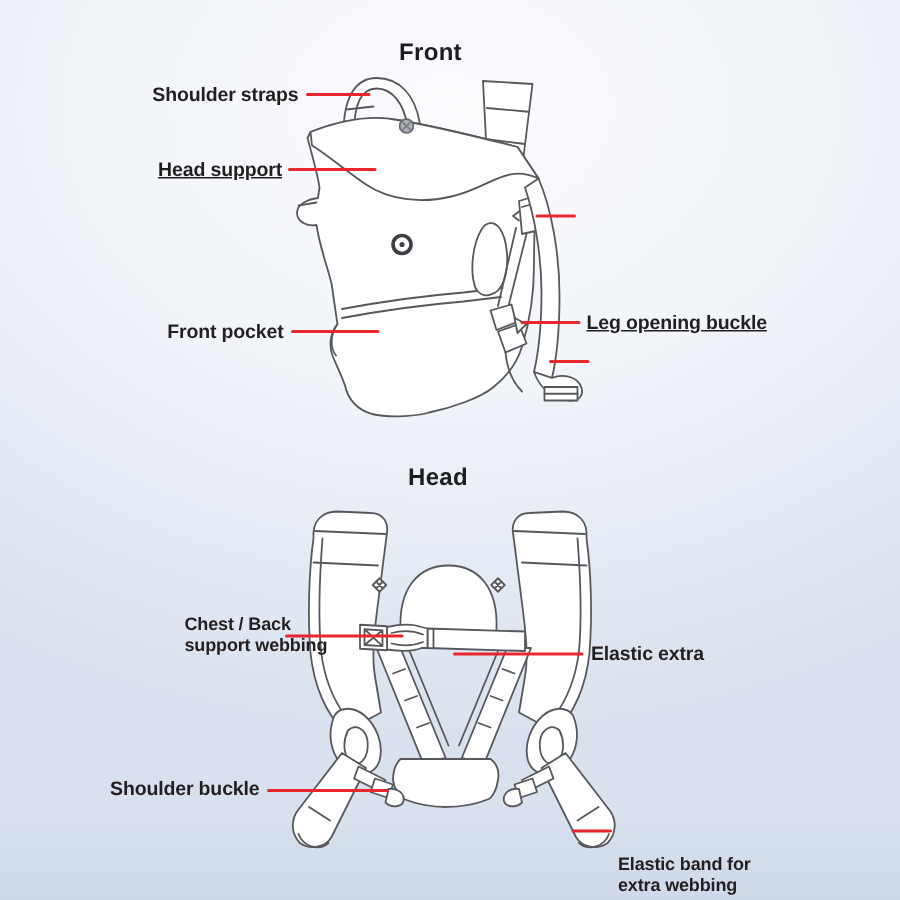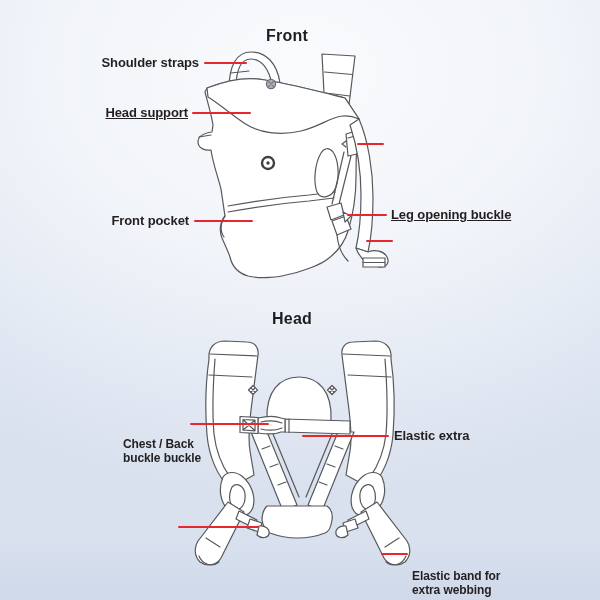--- a/index.html
+++ b/index.html
@@ -174,29 +174,30 @@
         <path d="M100,84 L165,86 L165,99 L100,97 Z"></path>
         <path class="ln" d="M104,84.2 L104,97.2"></path>
         <path d="M73,83 C82,81 91,81 96,83 L100,84 L100,97 L96,97 C89,100 80,99 73,98 Z"></path>
         <path class="ln" d="M76,87 C84,85 92,86 97,88 M76,94 C84,96 92,95 97,93"></path>
         <path d="M55,81.5 L73,82.5 L73,98.5 L55,97.5 Z"></path>
         <path class="ln" d="M58,84.5 L70,85.2 L70,95.8 L58,95 Z M58,84.5 L70,95.8 M70,85.2 L58,95"></path>
       </g>
     </g>
   </svg>
 
-  <div class="label small" style="left:123px;top:409px;margin-top:28px;">
+  <div class="label small" style="left:123px;top:409px;">
     <div>Chest / Back</div>
-    <div>buckle buckle</div>
+    <div>support webbing</div>
   </div>
   <div class="leader" style="left:190px;top:423px;width:79px;"></div>
 
   <div class="label" style="left:394px;top:428px;">Elastic extra</div>
   <div class="leader" style="left:302px;top:435px;width:87px;"></div>
 
+  <div class="label" style="right:427px;top:518px;">Shoulder buckle</div>
   <div class="leader" style="left:178px;top:526px;width:81px;"></div>
 
   <div class="label small" style="left:412px;top:542px;margin-top:27px;">
     <div>Elastic band for</div>
     <div>extra webbing</div>
   </div>
   <div class="leader" style="left:381px;top:553px;width:27px;"></div>
 
 </div>
 

